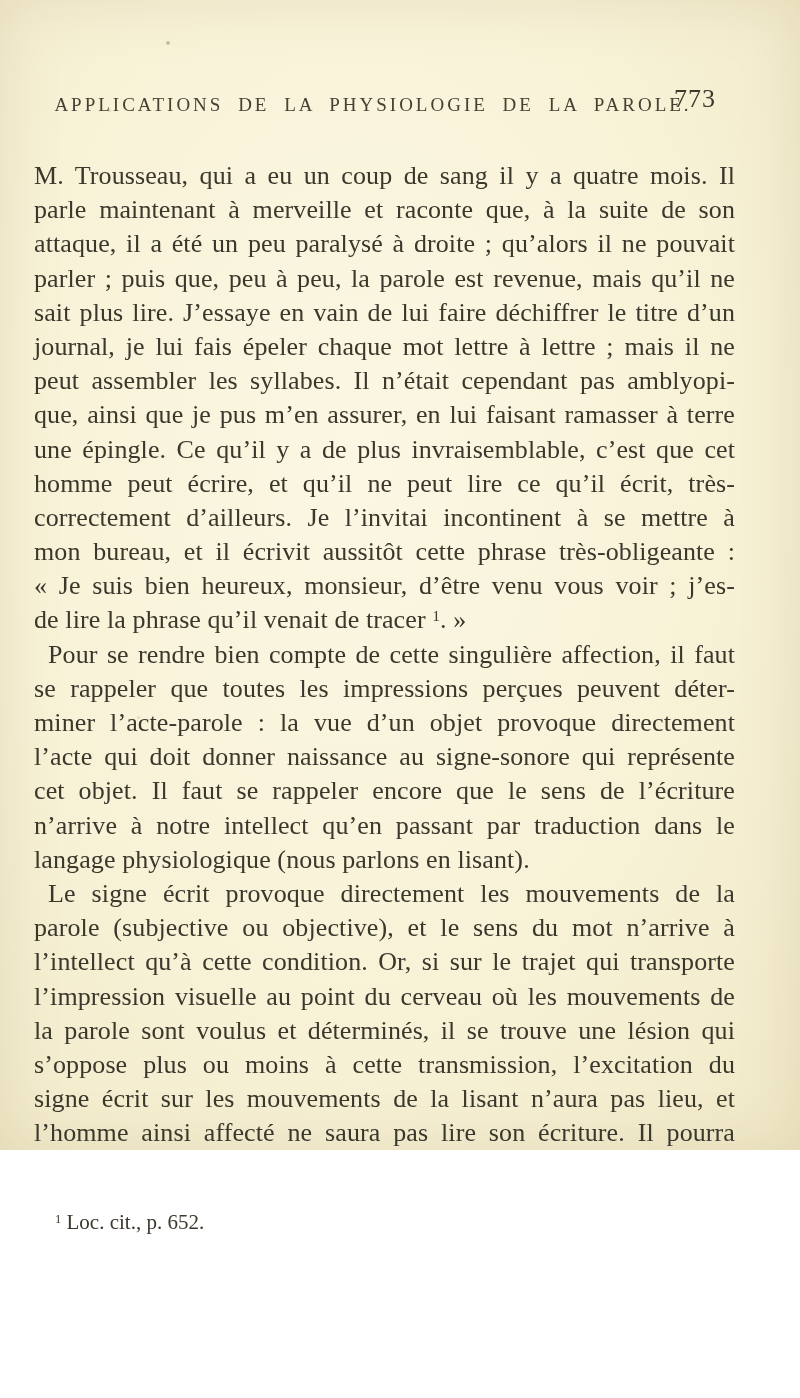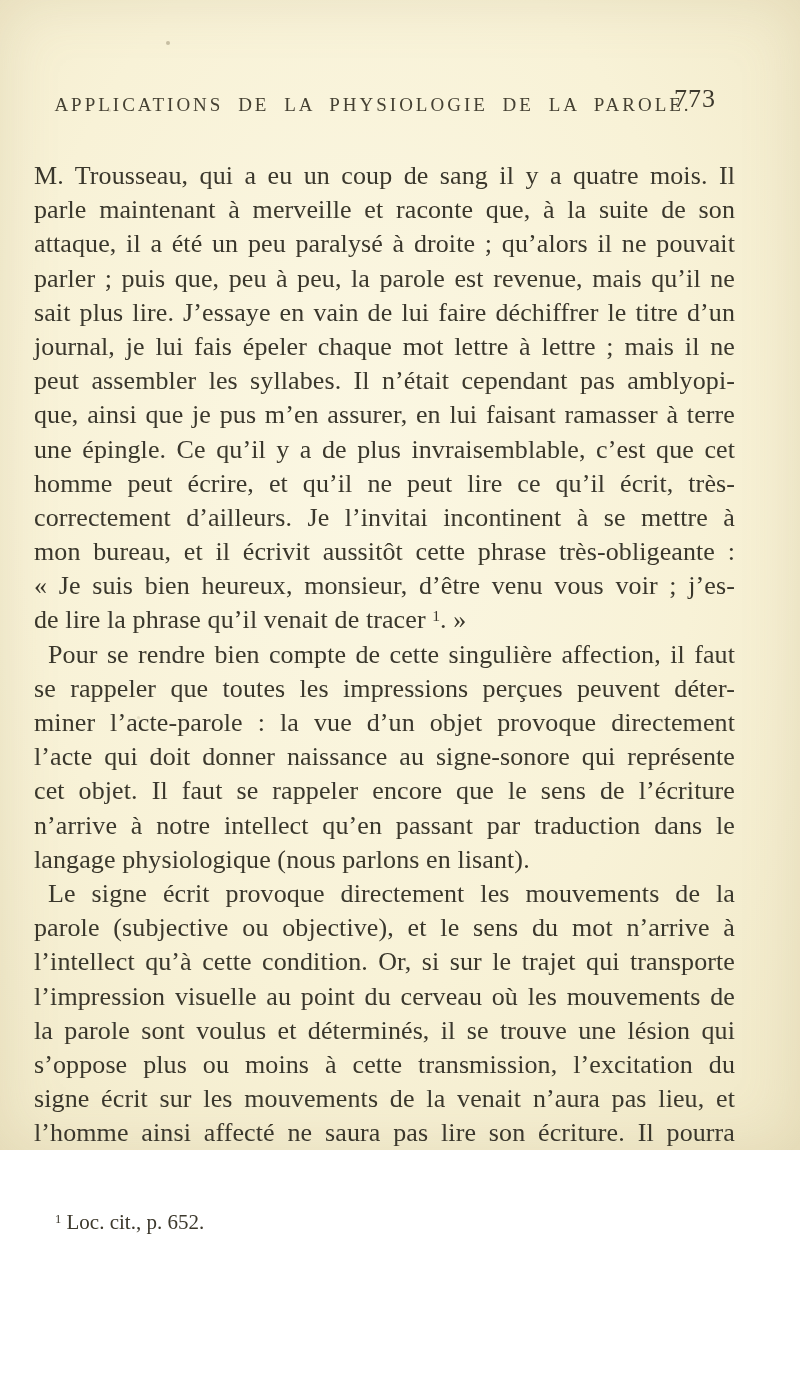--- a/index.html
+++ b/index.html
@@ -88,21 +88,21 @@
         <div class="line"><span>n’arrive à notre intellect qu’en passant par traduction dans le</span></div>
         <div class="line no-just"><span>langage physiologique (nous </span><span class="it">parlons</span><span> en lisant).</span></div>
       </div>
       <div class="paragraph">
         <div class="line indent"><span>Le signe écrit provoque directement les mouvements de la</span></div>
         <div class="line"><span>parole (subjective ou objective), et le sens du mot n’arrive à</span></div>
         <div class="line"><span>l’intellect qu’à cette condition. Or, si sur le trajet qui transporte</span></div>
         <div class="line"><span>l’impression visuelle au point du cerveau où les mouvements de</span></div>
         <div class="line"><span>la parole sont voulus et déterminés, il se trouve une lésion qui</span></div>
         <div class="line"><span>s’oppose plus ou moins à cette transmission, l’excitation du</span></div>
-        <div class="line"><span>signe écrit sur les mouvements de la venait n’aura pas lieu, et</span></div>
+        <div class="line"><span>signe écrit sur les mouvements de la lisant n’aura pas lieu, et</span></div>
         <div class="line"><span>l’homme ainsi affecté ne saura pas lire son écriture. Il pourra</span></div>
       </div>
     </div>
 
   <div class="footnote">
     <span class="sup">1</span><span><span> </span><span class="it">Loc. cit.</span><span>, p. 652.</span></span>
   </div>
 
   <div class="speck s1"></div>
   <div class="speck s2"></div>

